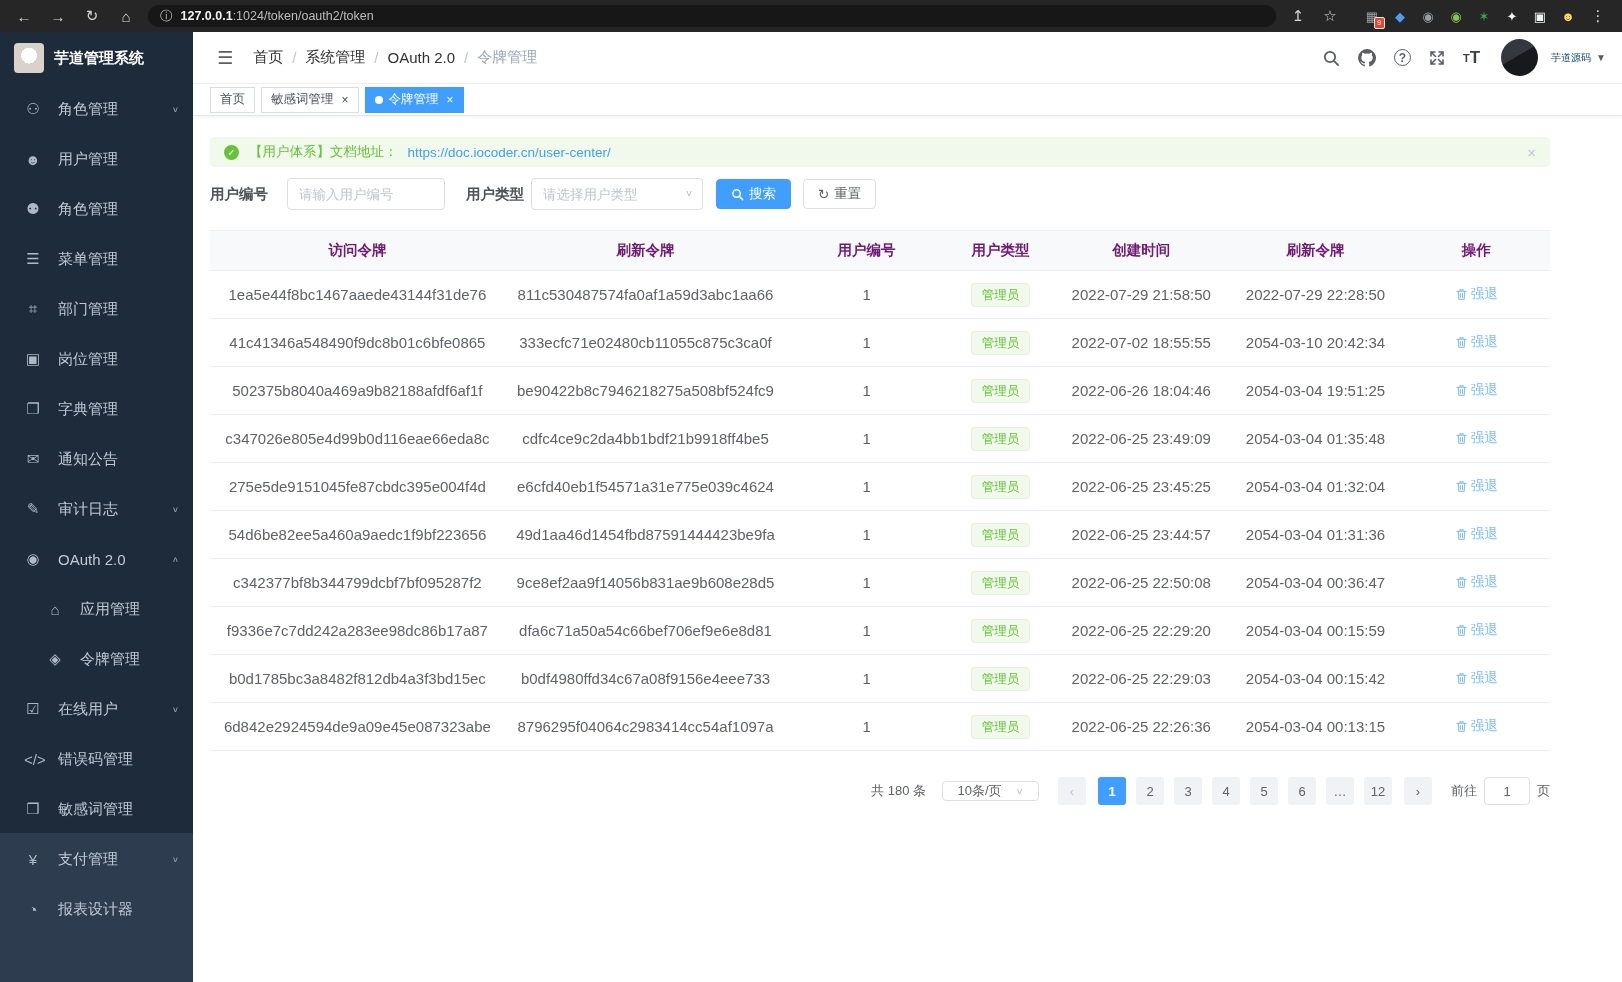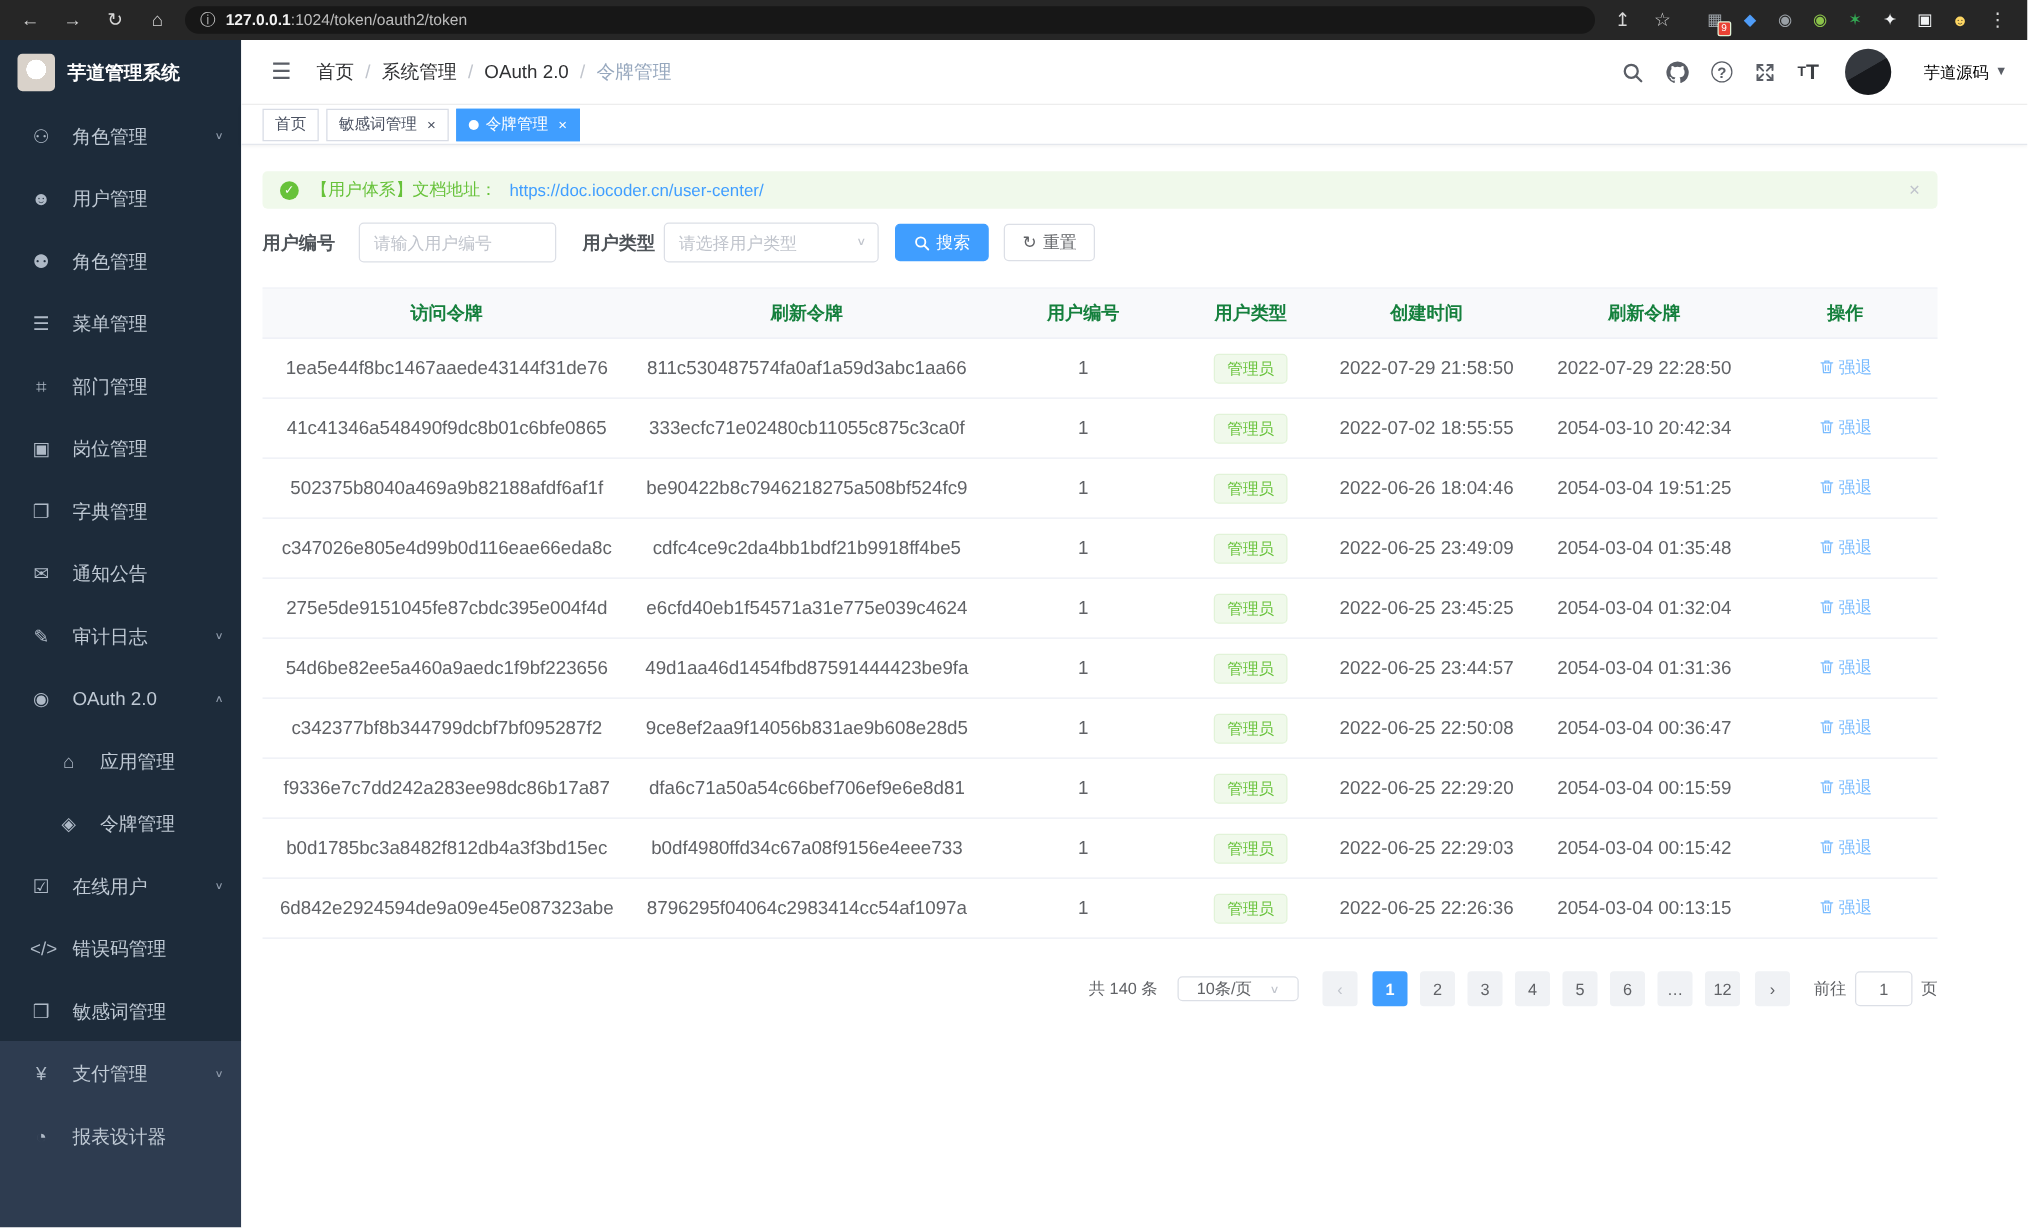--- a/index.html
+++ b/index.html
@@ -50,21 +50,21 @@
   .crumb:last-child .sep { display:none; }
   .crumb.muted .crumb-label { color:#97a8be; cursor:default; }
   .top-right { margin-left:auto; display:flex; align-items:center; gap:17px; }
   .t-ico { color:#5a5e66; display:flex; align-items:center; cursor:pointer; }
   .help-circle { width:17px; height:17px; border:1.6px solid #5a5e66; border-radius:50%;
                  font-size:12px; display:flex; align-items:center; justify-content:center; font-weight:bold; }
   .fontsize { font-weight:bold; color:#3c3f44; }
   .fontsize .t-sm { font-size:11px; } .fontsize .t-lg { font-size:17px; }
   .avatar { width:37px; height:37px; border-radius:50%;
             background:linear-gradient(150deg,#35393f 0 45%,#17191d 46% 100%); margin-left:4px; }
-  .uname { font-size:13px; color:#000000; margin-left:26px; }
+  .uname { font-size:10px; color:#0c4a6e; margin-left:13px; }
   .caret { font-size:10px; color:#5a5e66; margin-left:5px; }
 
   .tags-bar { height:32px; display:flex; align-items:center; gap:6px; padding:0 17px;
               border-bottom:1px solid #e4e7ed; box-shadow:0 1px 3px rgba(0,0,0,.06); }
   .tag { height:26px; display:flex; align-items:center; gap:6px; padding:0 9px;
          border:1px solid #d8dce5; background:#fff; color:#495060; font-size:12.5px; cursor:pointer; }
   .tag .dot { width:8px; height:8px; border-radius:50%; background:#fff; display:none; }
   .tag.active { background:#409eff; border-color:#409eff; color:#fff; }
   .tag.active .dot { display:block; }
   .tag-close { font-size:12px; margin-left:2px; }
@@ -96,21 +96,21 @@
   .btn { height:30px; border-radius:4px; border:1px solid #dcdfe6; background:#fff;
          display:inline-flex; align-items:center; gap:5px; padding:0 14px; font-size:13.5px;
          color:#606266; cursor:pointer; font-family:inherit; }
   .btn-primary { background:#409eff; border-color:#409eff; color:#fff; margin-left:13px; }
   .btn-reset { margin-left:12px; }
 
   .table { margin-top:20px; border-top:1px solid #ebeef5; }
   .t-row { display:grid; grid-template-columns:22% 21% 12% 8% 13% 13% 11%;
            align-items:center; text-align:center; }
   .t-head { height:40px; background:#f8f9fb; border-bottom:1px solid #ebeef5;
-            font-size:14.5px; font-weight:bold; color:#15803d; }
+            font-size:14.5px; font-weight:bold; color:#701a75; }
   .t-body .t-row { height:48px; border-bottom:1px solid #ebeef5; font-size:15px; color:#606266; }
   .badge { display:inline-block; background:#f0f9eb; border:1px solid #e1f3d8; color:#67c23a;
            font-size:12.5px; line-height:22px; padding:0 10px; border-radius:4px; }
   .kick-link { color:#79bbff; font-size:13.5px; cursor:pointer; display:inline-flex;
                align-items:center; gap:3px; justify-content:center; }
 
   .pagination { margin-top:26px; display:flex; align-items:center; justify-content:flex-end;
                 font-size:13px; color:#606266; gap:2px; }
   .pg-total { margin-right:14px; }
   .pg-size { position:relative; margin-right:12px; }
@@ -623,21 +623,21 @@
                     <path d="M2 3.5h10 M5.3 3.5V2h3.4v1.5 M3.5 3.5l.6 8.5h5.8l.6-8.5 M5.8 6v4 M8.2 6v4"></path>
                   </svg>
                   <span>强退</span>
                 </span>
               </span>
             </div>
           </div>
       </div>
 
       <div class="pagination">
-        <span class="pg-total">共 140 条</span>
+        <span class="pg-total">共 180 条</span>
         <span class="pg-size">
           <span class="pg-size-box">
             <span>10条/页</span>
             <span class="sel-arrow" style="position:static">∨</span>
           </span>
         </span>
         <button class="pg-btn pg-prev">‹</button>
         <span style="display:flex;align-items:center;">
 
             <button class="pg-btn active">1</button>

